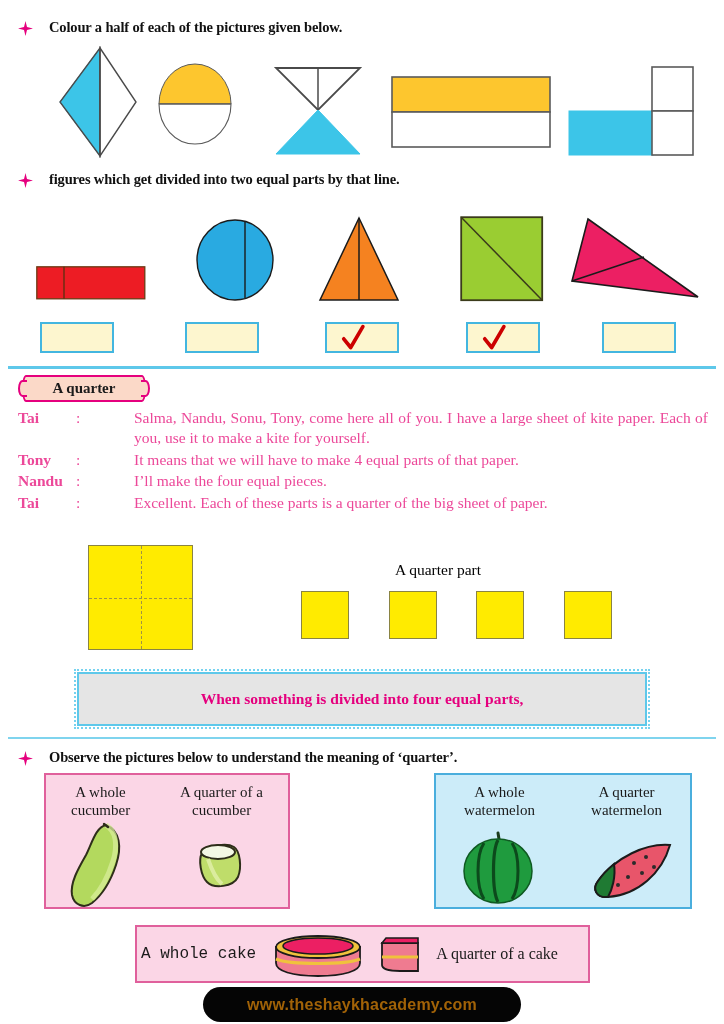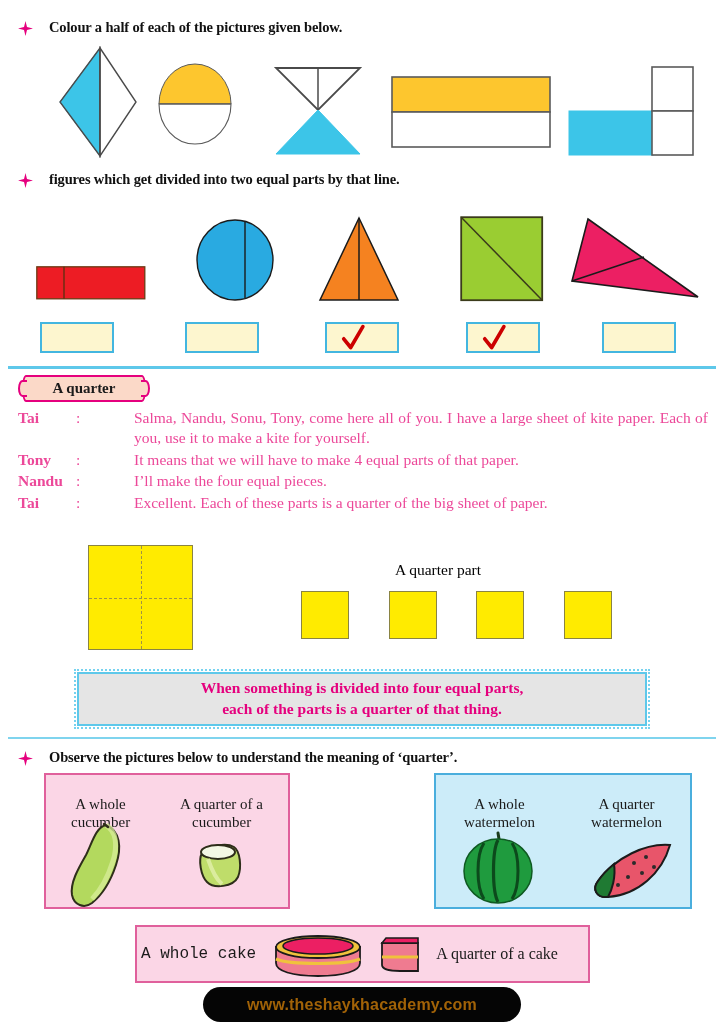--- a/index.html
+++ b/index.html
@@ -178,21 +178,20 @@
     position: absolute;
     top: 8px; left: 0; right: 0;
     display: flex;
     justify-content: space-around;
   }
   .panel .panel-labels div {
     font-size: 15px;
     line-height: 1.2;
     color: #1a1a1a;
     text-align: center;
-    margin-top: 12px;
   }
   .panel-pink {
     background: #fbd6e6;
     border: 2px solid #e0609c;
   }
   .panel-blue {
     background: #ccecf9;
     border: 2px solid #4aaedd;
   }
 
@@ -350,21 +349,20 @@
 
 <div class="quarter-part-label">A quarter part</div>
 
 <div class="small-square" style="left:301px;"></div>
 <div class="small-square" style="left:389px;"></div>
 <div class="small-square" style="left:476px;"></div>
 <div class="small-square" style="left:564px;"></div>
 
 <div class="statement-box">
   <div>When something is divided into four equal parts,</div>
-  <div>each of the parts is a quarter of that thing.</div>
 </div>
 
 <div class="rule thin" style="top:737px;"></div>
 
 <div class="bullet-row" style="left:18px; top:748px; width:680px;">
   <div class="star-bullet"></div>
   <div class="bullet-text">Observe the pictures below to understand the meaning of ‘quarter’.</div>
 </div>
 
 <div class="panel panel-pink" style="left:44px; top:773px; width:246px; height:136px;">

